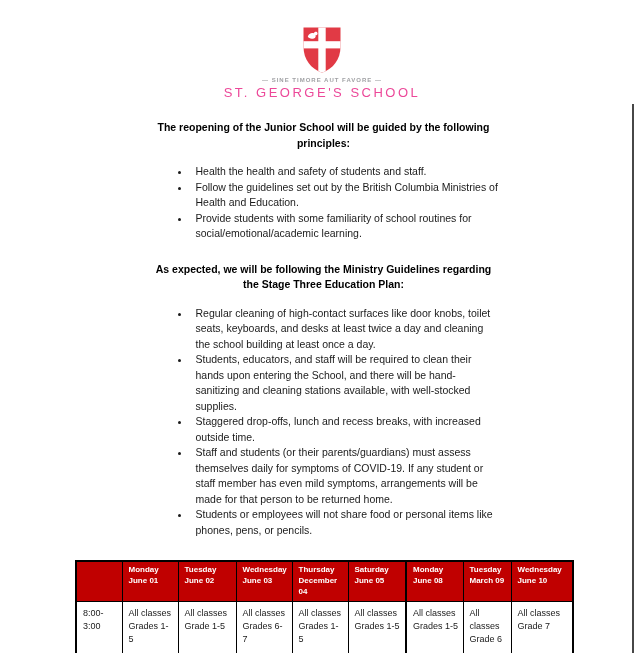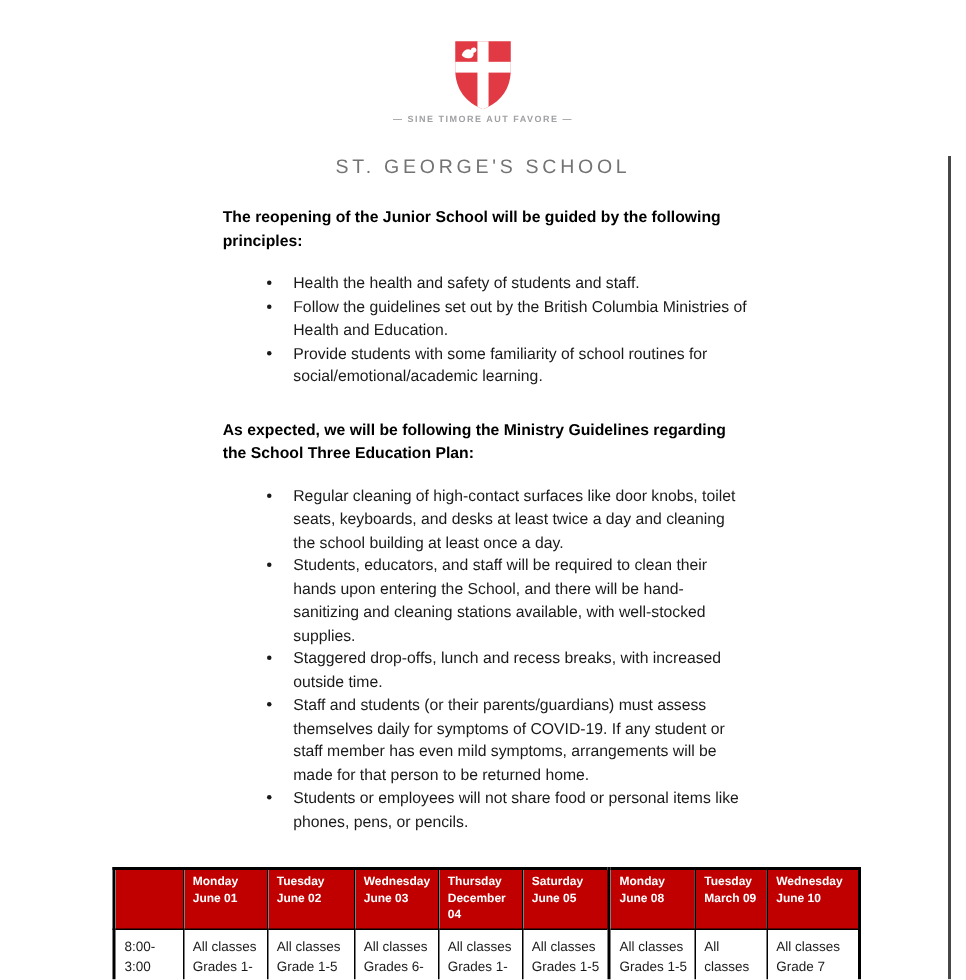--- a/index.html
+++ b/index.html
@@ -16,34 +16,34 @@
     background:#474747;
   }
   
   .crest{padding-top:26px;text-align:center;}
   .crest svg{display:block;margin:0 auto;}
   .motto{
     margin-top:3px;
     font-size:6px;letter-spacing:1px;color:#a0a1a4;font-weight:bold;
   }
   .school-name{
-    margin-top:20px;
-    font-size:13px;letter-spacing:2.5px;color:#737373;
+    margin-top:2px;
+    font-size:13px;letter-spacing:2.5px;color:#ec4899;
   }
   
   .content{width:497px;margin:0 auto;padding-left:0;}
   .content-inner{margin-left:75px;margin-right:72px;}
   .doc-title{
     margin-top:16px;text-align:center;
     font-size:15px;font-weight:bold;color:#000;
   }
   .para-heading{
     margin-top:20px;
     font-size:10.5px;font-weight:bold;color:#000;
-    line-height:15.5px;max-width:470px;
+    line-height:15.5px;max-width:470px;text-align:center;
   }
   ul.bullets{
     margin:13px 0 0 0;
     padding-left:42px;
     list-style:disc;
   }
   ul.bullets li{
     font-size:10.5px;line-height:15.5px;color:#1a1a1a;
     padding-left:5px;max-width:462px;
   }
@@ -115,21 +115,21 @@
 
 
       <div class="para-heading">The reopening of the Junior School will be guided by the following principles:</div>
 
       <ul class="bullets">
         <li>Health the health and safety of students and staff.</li>
         <li>Follow the guidelines set out by the British Columbia Ministries of Health and Education.</li>
         <li>Provide students with some familiarity of school routines for social/emotional/academic learning.</li>
       </ul>
 
-      <div class="para-heading">As expected, we will be following the Ministry Guidelines regarding the School Three Education Plan:</div>
+      <div class="para-heading">As expected, we will be following the Ministry Guidelines regarding the Stage Three Education Plan:</div>
 
       <ul class="bullets guidelines">
         <li>Regular cleaning of high-contact surfaces like door knobs, toilet seats, keyboards, and desks at least twice a day and cleaning the school building at least once a day.</li>
         <li>Students, educators, and staff will be required to clean their hands upon entering the School, and there will be hand-sanitizing and cleaning stations available, with well-stocked supplies.</li>
         <li>Staggered drop-offs, lunch and recess breaks, with increased outside time.</li>
         <li>Staff and students (or their parents/guardians) must assess themselves daily for symptoms of COVID-19. If any student or staff member has even mild symptoms, arrangements will be made for that person to be returned home.</li>
         <li>Students or employees will not share food or personal items like phones, pens, or pencils.</li>
       </ul>
 
     </div>

